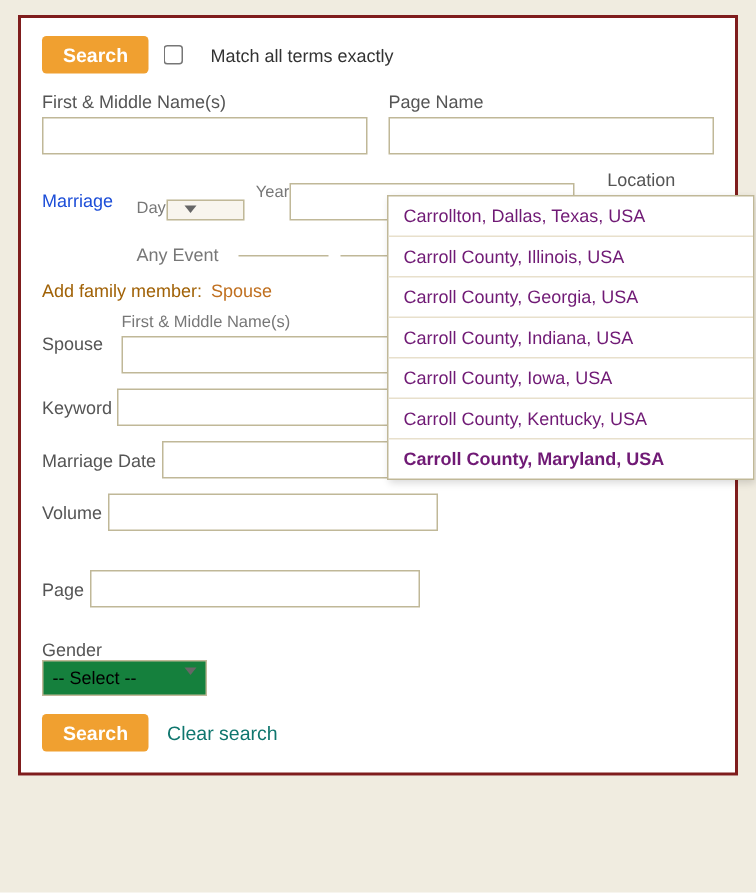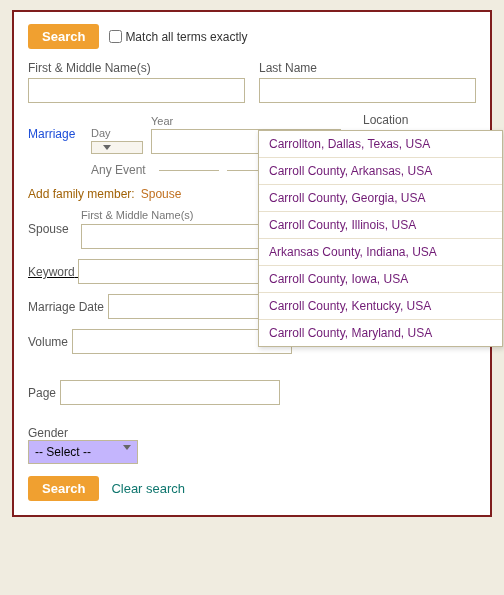--- a/index.html
+++ b/index.html
@@ -32,21 +32,21 @@
       border: none;
       padding: 5px 14px;
       font-size: 13px;
       font-weight: bold;
       cursor: pointer;
       border-radius: 3px;
     }
     .match-label {
       display: flex;
       align-items: center;
-      gap: 3px;
+      gap: 18px;
       font-size: 12px;
       color: #333;
     }
     .match-label input[type="checkbox"] {
       margin: 0;
     }
     .two-col {
       display: flex;
       gap: 14px;
       margin-bottom: 10px;
@@ -82,21 +82,21 @@
       color: #1d4ed8;
       width: 55px;
     }
     .day-year-group {
       display: flex;
       align-items: flex-end;
       gap: 8px;
     }
     .day-year-col {
       display: flex;
-      flex-direction: column;
+      flex-direction: row;
     }
     .small-label {
       font-size: 11px;
       color: #777;
       margin-bottom: 2px;
     }
     .day-select {
       border: 1px solid #c0b898;
       background: #f8f5ee;
       padding: 3px 4px;
@@ -149,39 +149,38 @@
       gap: 8px;
       margin-bottom: 10px;
     }
     .spouse-label {
       font-size: 12px;
       color: #555;
       width: 45px;
     }
     .keyword-group {
       margin-bottom: 10px;
-      text-decoration: underline;
     }
     .marriage-date-group {
       margin-bottom: 10px;
     }
     .volume-group {
       margin-bottom: 26px;
     }
     .page-group {
       margin-bottom: 20px;
     }
     .gender-group {
       margin-bottom: 12px;
     }
     .gender-select {
       display: flex;
       align-items: flex-start;
       border: 1px solid #c0b898;
-      background: #c4b5fd;
+      background: #15803d;
       width: 110px;
       padding: 4px 6px;
       cursor: pointer;
       font-size: 12px;
       justify-content: space-between;
     }
     .bottom-bar {
       display: flex;
       align-items: center;
       gap: 12px;
@@ -215,20 +214,21 @@
     }
     .dropdown-item {
       padding: 6px 10px;
       font-size: 12px;
       color: #701a75;
       cursor: pointer;
       border-bottom: 1px solid #e8e0cc;
     }
     .dropdown-item:last-child {
       border-bottom: none;
+      font-weight: bold;
     }
     
     .select-arrow {
       display: inline-block;
       width: 0;
       height: 0;
       border-left: 4px solid transparent;
       border-right: 4px solid transparent;
       border-top: 5px solid #666;
       margin-left: 4px;
@@ -255,21 +255,21 @@
       <span>Match all terms exactly</span>
     </label>
   </div>
 
   <div class="two-col">
     <div class="field-group">
       <span class="field-label">First &amp; Middle Name(s)</span>
       <input type="text" style="">
     </div>
     <div class="field-group">
-      <span class="field-label">Last Name</span>
+      <span class="field-label">Page Name</span>
       <input type="text" style="">
     </div>
   </div>
 
   <div class="marriage-row">
     <span class="marriage-label">Marriage</span>
     <div class="day-year-group">
       <div class="day-year-col">
         <span class="small-label">Day</span>
         <div class="day-select">
@@ -284,24 +284,23 @@
     </div>
 
     <div class="field-group" style="margin-left: 14px; position: relative;">
       <span class="field-label">Location</span>
       <input type="text" class="location-input" value="Carroll" style="">
     </div>
   </div>
 
   <div class="dropdown-container">
     <div class="dropdown-item">Carrollton, Dallas, Texas, USA</div>
-    <div class="dropdown-item">Carroll County, Arkansas, USA</div>
+    <div class="dropdown-item">Carroll County, Illinois, USA</div>
     <div class="dropdown-item">Carroll County, Georgia, USA</div>
-    <div class="dropdown-item">Carroll County, Illinois, USA</div>
-    <div class="dropdown-item">Arkansas County, Indiana, USA</div>
+    <div class="dropdown-item">Carroll County, Indiana, USA</div>
     <div class="dropdown-item">Carroll County, Iowa, USA</div>
     <div class="dropdown-item">Carroll County, Kentucky, USA</div>
     <div class="dropdown-item">Carroll County, Maryland, USA</div>
   </div>
 
   <div class="any-event-row">
     <span class="any-event-label">Any Event</span>
     <div class="dash-line"></div>
     <div class="dash-line"></div>
   </div>

